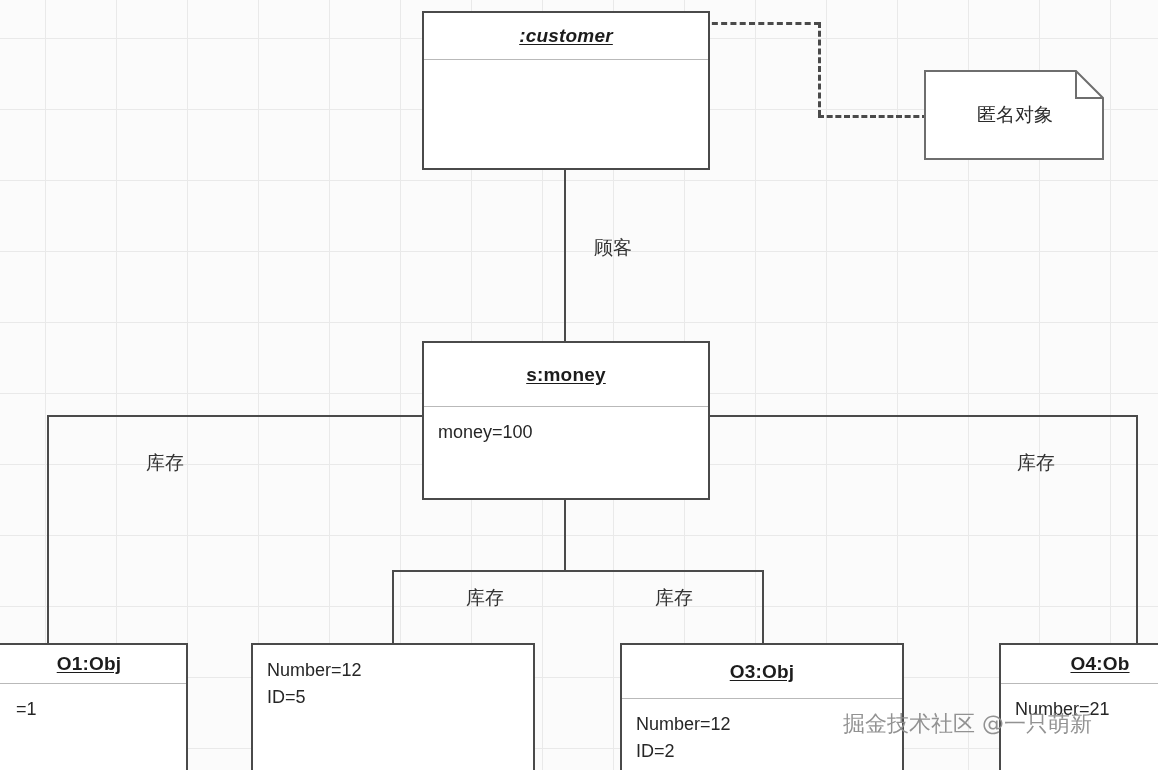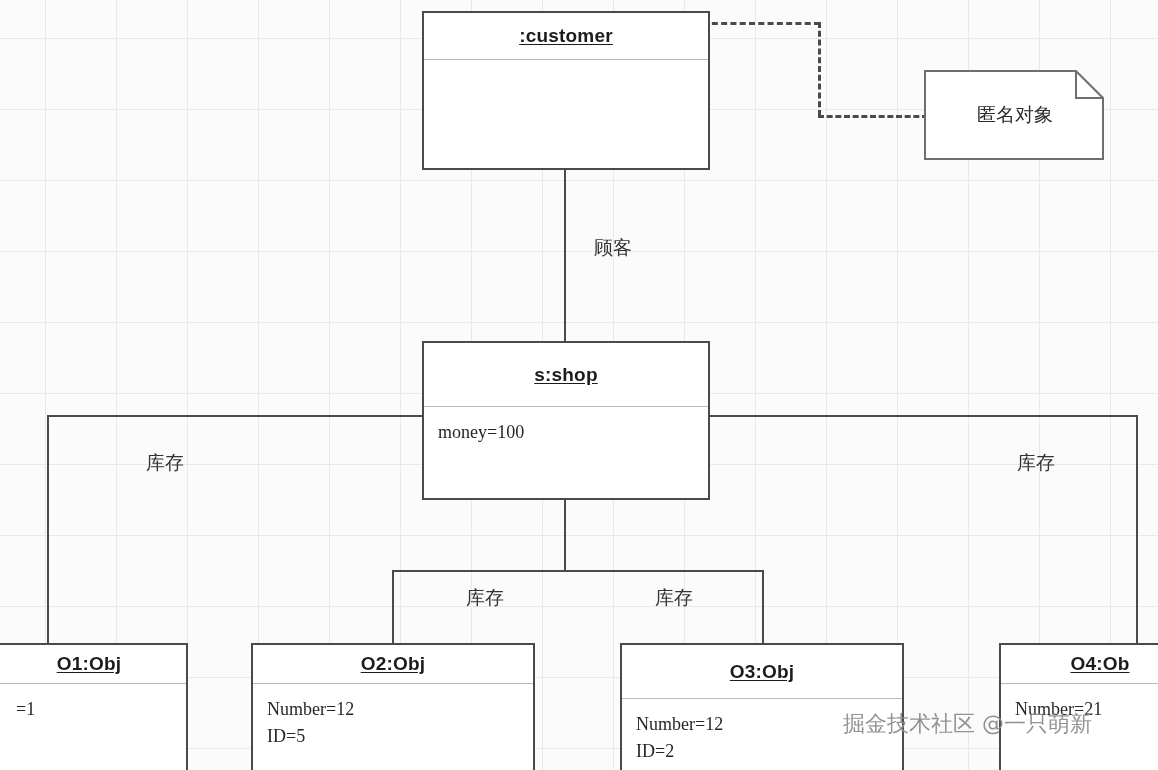--- a/index.html
+++ b/index.html
@@ -44,21 +44,20 @@
     font-size: 19px;
     letter-spacing: 0.2px;
     text-decoration: underline;
     text-underline-offset: 2px;
     white-space: nowrap;
     color: #1c1c1c;
   }
   .uml-body {
     box-sizing: border-box;
     padding: 12px 28px 0 14px;
-    font-family: Liberation Serif, serif;
   }
   .uml-attr {
     font-size: 18px;
     line-height: 27px;
     white-space: nowrap;
     color: #262626;
   }
 
   
   .note {
@@ -155,48 +154,45 @@
 
   <div class="edge-label" style="left:146px; top:450px;">库存</div>
 
   <div class="edge-label" style="left:466px; top:585px;">库存</div>
 
   <div class="edge-label" style="left:655px; top:585px;">库存</div>
 
   <div class="edge-label" style="left:1017px; top:450px;">库存</div>
 
   <div class="uml-box" style="left:422px; top:11px; width:288px; height:159px;">
-    <div class="uml-header" style="height:47px;">
+    <div class="uml-header" style="height:47px;font-style:italic;">
       <span class="uml-header-title">:customer</span>
     </div>
     <div class="uml-body"></div>
   </div>
 
   <div class="uml-box" style="left:422px; top:341px; width:288px; height:159px;">
     <div class="uml-header" style="height:64px;">
-      <span class="uml-header-title">s:shop</span>
+      <span class="uml-header-title">s:money</span>
     </div>
     <div class="uml-body">
       <div class="uml-attr">money=100</div>
     </div>
   </div>
 
   <div class="uml-box" style="left:-72px; top:643px; width:260px; height:140px;">
     <div class="uml-header" style="height:39px; justify-content:center; padding-left:70px;">
       <span class="uml-header-title">O1:Obj</span>
     </div>
     <div class="uml-body" style="padding-left:86px;">
       <div class="uml-attr">=1</div>
     </div>
   </div>
 
   <div class="uml-box" style="left:251px; top:643px; width:284px; height:140px;">
-    <div class="uml-header" style="height:39px;">
-      <span class="uml-header-title">O2:Obj</span>
-    </div>
     <div class="uml-body">
       <div class="uml-attr">Number=12</div>
       <div class="uml-attr">ID=5</div>
     </div>
   </div>
 
   <div class="uml-box" style="left:620px; top:643px; width:284px; height:140px;">
     <div class="uml-header" style="height:54px;">
       <span class="uml-header-title">O3:Obj</span>
     </div>

